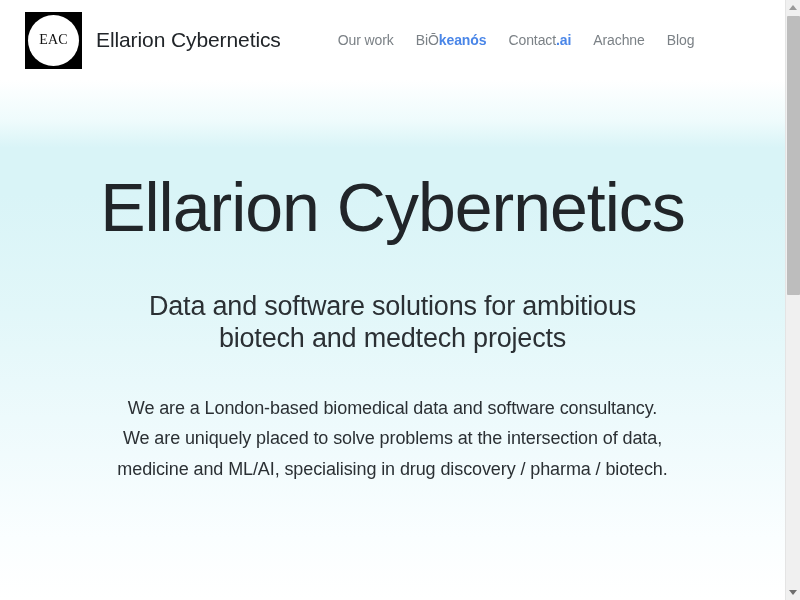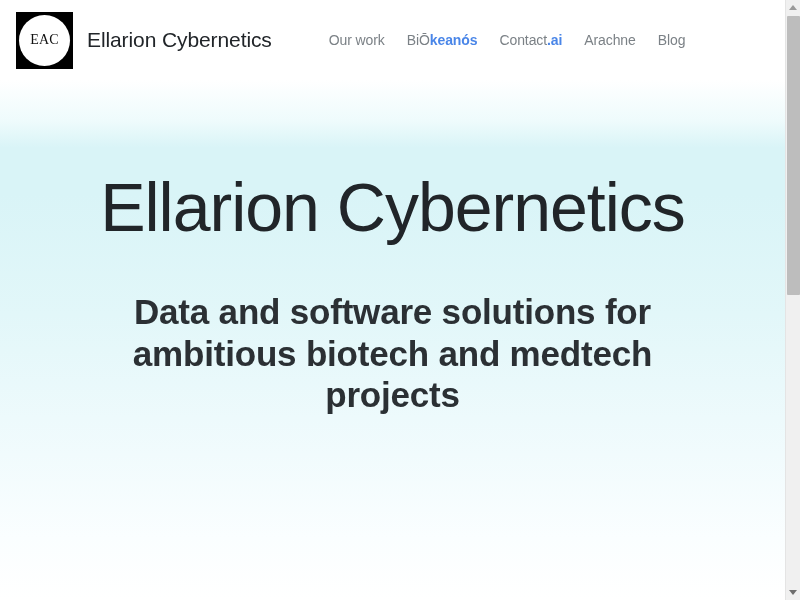--- a/index.html
+++ b/index.html
@@ -62,21 +62,21 @@
     height: 80px;
     background: #ffffff;
     display: flex;
     align-items: center;
     z-index: 5;
   }
 
   .brand {
     display: flex;
     align-items: center;
-    margin-left: 16px;
+    margin-left: 25px;
     text-decoration: none;
   }
 
   .logo-mark {
     width: 57px;
     height: 57px;
     background: #000000;
     display: flex;
     align-items: center;
     justify-content: center;
@@ -141,22 +141,22 @@
     font-size: 68px;
     font-weight: normal;
     color: #212529;
     letter-spacing: -1px;
     line-height: 1.05;
   }
 
   .hero-subtitle {
     margin: 48px auto 0 auto;
     width: 540px;
-    font-size: 35px;
-    font-weight: bold;
+    font-size: 27px;
+    font-weight: normal;
     color: #2b3034;
     line-height: 1.18;
     letter-spacing: -0.2px;
   }
 
   .hero-body {
     margin: 38px auto 0 auto;
     width: 560px;
     font-size: 18px;
     color: #2b3034;
@@ -244,20 +244,21 @@
         <a class="nav-link" href="#">
           <span>Blog</span>
         </a>
       </nav>
 
     </div>
 
     <div class="hero">
       <h1 class="hero-title">Ellarion Cybernetics</h1>
       <h2 class="hero-subtitle">Data and software solutions for ambitious biotech and medtech projects</h2>
+      <p class="hero-body">We are a London-based biomedical data and software consultancy. We are uniquely placed to solve problems at the intersection of data, medicine and ML/AI, specialising in drug discovery / pharma / biotech.</p>
     </div>
 
   </div>
 
   <div class="scrollbar">
     <div class="sb-arrow sb-arrow-up">
       <i></i>
     </div>
     <div class="sb-thumb"></div>
     <div class="sb-arrow sb-arrow-down">

